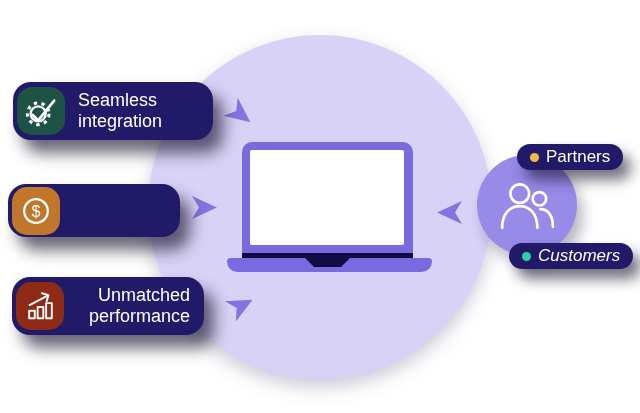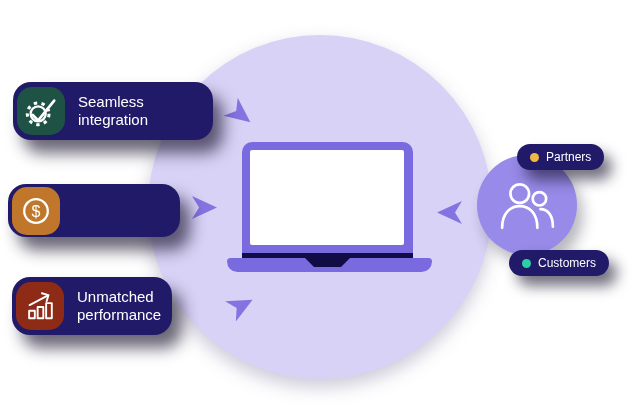--- a/index.html
+++ b/index.html
@@ -38,25 +38,25 @@
     box-shadow:10px 13px 16px rgba(24,18,44,0.65);
   }
   .feature-pill .chip{
     width:48px;height:48px;border-radius:15px;margin-left:4px;
     display:flex;align-items:center;justify-content:center;flex:0 0 auto;
   }
   .chip-teal{background:#1e5244;}
   .chip-orange{background:#c0772b;}
   .chip-red{background:#8e2b16;}
   .feature-label{
-    color:#ffffff;font-size:15px;line-height:1.18;font-weight:500;padding-right:14px;
+    color:#ffffff;font-size:18px;line-height:1.18;font-weight:500;padding-right:14px;
   }
   #pill-seamless{left:13px;top:82px;width:200px;height:58px;}
   #pill-roi{left:8px;top:184px;width:172px;height:53px;}
-  #pill-performance{left:12px;top:277px;width:160px;height:58px;}
+  #pill-performance{left:12px;top:277px;width:192px;height:58px;text-align:right;}
   
   .arrow{position:absolute;width:25px;height:23px;}
   .arrow svg{display:block;width:100%;height:100%;}
   #arrow-top-left{left:228px;top:103px;transform:rotate(38deg);}
   #arrow-mid-left{left:192px;top:196px;}
   #arrow-bottom-left{left:229px;top:294px;transform:rotate(-28deg);}
   #arrow-right{left:437px;top:201px;transform:rotate(180deg);}
   
   .people-circle{
     position:absolute;left:477px;top:155px;width:100px;height:100px;border-radius:50%;
@@ -65,24 +65,24 @@
   }
   .audience-pill{
     position:absolute;display:inline-flex;align-items:center;gap:7px;
     background:#201a68;border-radius:14px;padding:0 13px;height:26px;
     box-shadow:8px 10px 14px rgba(24,18,44,0.60);
   }
   .audience-pill .dot{width:9px;height:9px;border-radius:50%;flex:0 0 auto;}
   .dot-partners{background:#f0b946;}
   .dot-sales{background:#f26a50;}
   .dot-customers{background:#2bd0a6;}
-  .audience-label{color:#ffffff;font-size:12px;font-weight:500;white-space:nowrap;}
+  .audience-label{color:#ffffff;font-size:17px;font-weight:500;white-space:nowrap;}
   #pill-partners{left:517px;top:144px;}
   #pill-sales{left:560px;top:202px;}
-  #pill-customers{left:509px;top:250px;}
+  #pill-customers{left:509px;top:243px;font-style:italic;}
 </style>
 </head>
 <body>
 
 <div class="stage">
 
   <div class="big-circle"></div>
 
   <div class="laptop-frame">
     <div class="laptop-screen"></div>

